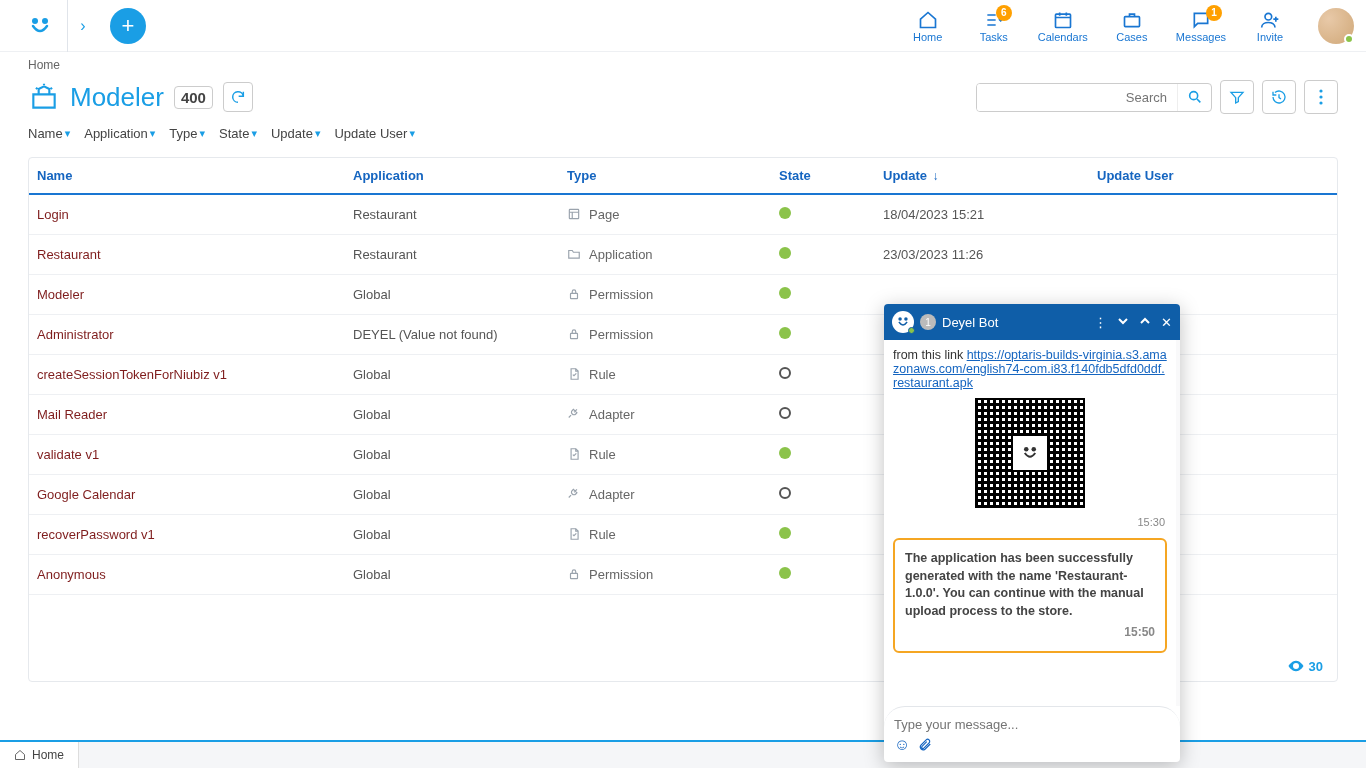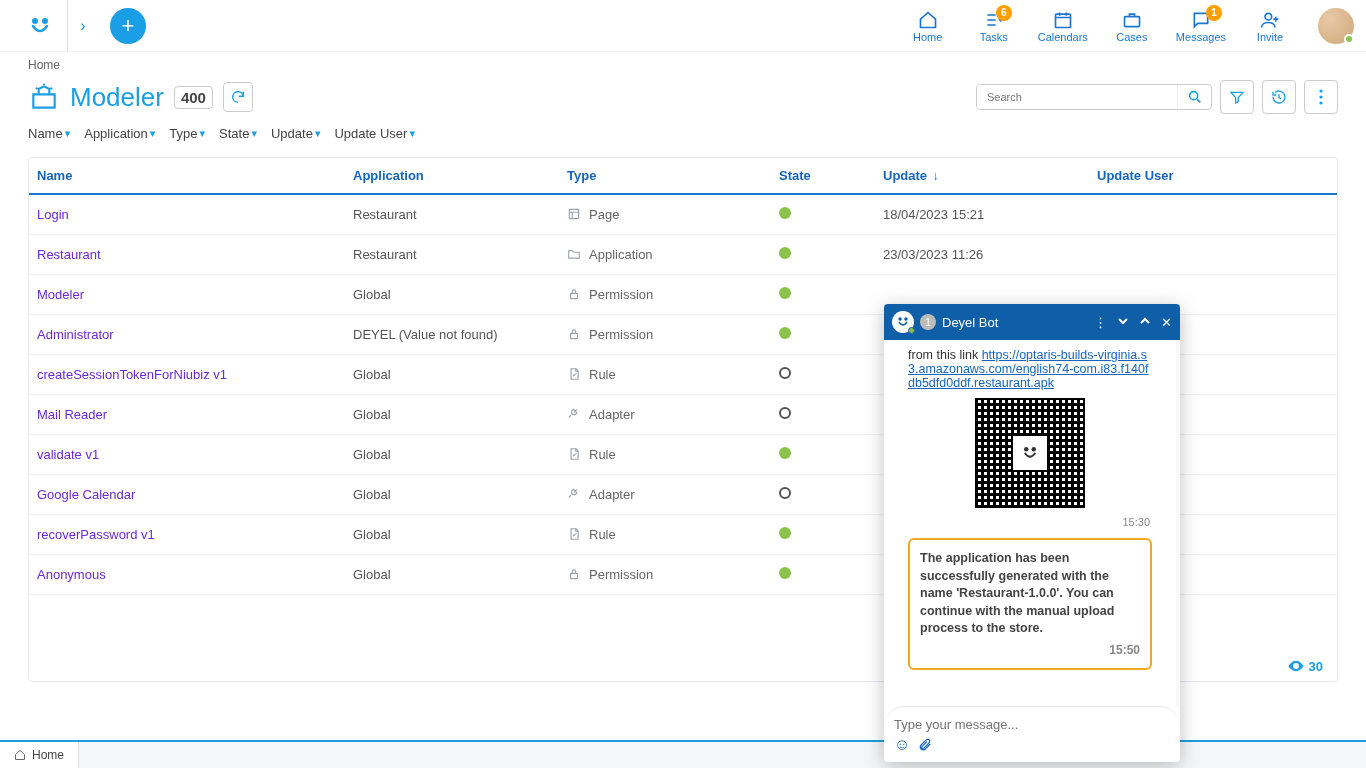--- a/index.html
+++ b/index.html
@@ -23,63 +23,63 @@
 .breadcrumb { padding: 6px 28px; font-size: 12px; color: #666; }
 
 
 .title-row { display:flex; align-items:center; padding: 2px 28px 8px; gap: 10px; }
 .title-icon { color:#1a9ee5; font-size:28px; }
 .page-title { color:#1a9ee5; font-size:26px; font-weight:400; }
 .count-badge { border:1px solid #ccc; border-radius:4px; padding:2px 6px; font-weight:600; color:#444; font-size:15px; }
 .refresh-btn { border:1px solid #ccc; border-radius:4px; width:30px; height:30px; display:flex; align-items:center; justify-content:center; color:#1a9ee5; cursor:pointer; }
 .title-actions { margin-left:auto; display:flex; align-items:center; gap:8px; }
 .search-wrap { display:flex; border:1px solid #ccc; border-radius:4px; overflow:hidden; }
-.search-input { border:none; padding:6px 10px; width:200px; font-size:11px; outline:none; }
+.search-input { border:none; padding:6px 10px; width:200px; font-size:13px; outline:none;text-align:right; }
 .search-btn-inner { width:34px; display:flex; align-items:center; justify-content:center; color:#1a9ee5; border-left:1px solid #eee; cursor:pointer; }
 .icon-btn { border:1px solid #ccc; border-radius:4px; width:34px; height:34px; display:flex; align-items:center; justify-content:center; color:#1a9ee5; cursor:pointer; }
 
 
 .filters { display:flex; gap:14px; padding: 4px 28px 10px; font-size:13px; color:#444; }
 .filter { cursor:pointer; display:flex; align-items:center; gap:2px; }
 .filter .chev { color:#1a9ee5; font-size:11px; }
 
 
 .table-wrap { margin: 6px 28px 0; border:1px solid #e6e9ed; border-radius:4px; overflow:hidden; height: 525px; position:relative; }
 .thead { display:flex; padding:10px 8px; border-bottom:2px solid #1976d2; color:#1565c0; font-weight:600; font-size:13px; }
 .col-name { flex: 0 0 316px; padding-left:0; }
 .col-app { flex: 0 0 214px; }
 .col-type { flex: 0 0 212px; }
 .col-state { flex: 0 0 104px; }
 .col-update { flex: 0 0 214px; }
 .col-user { flex: 1; }
 .sort-arrow { color:#1565c0; font-size:12px; margin-left:2px; }
 .tbody { overflow-y:auto; height: calc(100% - 40px); }
 .trow { display:flex; align-items:center; padding: 12px 8px; border-bottom:1px solid #eef0f3; font-size:13px; color:#555; }
-.trow .col-name { color:#6d28d9; }
+.trow .col-name { color:#7f1d1d; }
 .type-cell { display:flex; align-items:flex-start; gap:6px; color:#666; }
 .type-icon { color:#9aa3ad; width:16px; text-align:center; font-size:14px; }
 .state-dot { width:12px; height:12px; border-radius:50%; display:inline-block; }
 .state-green { background:#8bc34a; }
 .state-hollow { border:2px solid #555; background:transparent; }
 .user-avatar { width:28px; height:28px; border-radius:50%; background:radial-gradient(circle at 30% 30%, #e8c9a8, #d0a878); }
 .eye-footer { position:absolute; bottom:6px; right:14px; color:#1a9ee5; display:flex; align-items:center; gap:4px; font-weight:600; }
 
 
 .taskbar { position:absolute; bottom:0; left:0; right:0; height:28px; border-top:2px solid #1a9ee5; display:flex; align-items:stretch; background:#f5f6f8; }
 .task-tab { display:flex; align-items:center; gap:6px; padding:0 14px; border-right:1px solid #ddd; background:#fff; font-size:12px; color:#444; }
 
 
 .chat { position:absolute; right:186px; bottom:6px; width:296px; height:458px; background:#fff; border-radius:4px; box-shadow:0 4px 20px rgba(0,0,0,0.25); display:flex; flex-direction:column; overflow:hidden; z-index:50; }
 .chat-header { background:#0f5ea8; color:#fff; height:36px; display:flex; align-items:center; padding:0 8px; gap:6px; font-size:13px; }
 .chat-logo { width:22px; height:22px; border-radius:50%; background:#fff; display:flex; align-items:center; justify-content:center; color:#0f5ea8; font-size:14px; position:relative; }
 .chat-logo-dot { position:absolute; bottom:-1px; right:-1px; width:7px; height:7px; border-radius:50%; background:#8bc34a; border:1px solid #0f5ea8; }
 .chat-badge { background:#bbb; color:#fff; width:16px; height:16px; border-radius:8px; font-size:10px; display:flex; align-items:center; justify-content:center; }
 .chat-header-actions { margin-left:auto; display:flex; gap:10px; }
 .chat-header-actions span { cursor:pointer; }
-.chat-body { flex:1; padding:8px 24px; overflow-y:auto; font-size:12.5px; color:#333; border-right:4px solid #d0d4da22; position:relative; }
+.chat-body { flex:1; padding:8px 9px; overflow-y:auto; font-size:12.5px; color:#333; border-right:4px solid #d0d4da22; position:relative; }
 .chat-body::-webkit-scrollbar { width:6px; }
 .chat-body::-webkit-scrollbar-thumb { background:#c0c6cd; border-radius:3px; }
 .chat-link { color:#1565c0; text-decoration:underline; word-break:break-all; }
 .qr { width:110px; height:110px; margin:8px auto; background:
   repeating-linear-gradient(0deg, #000 0 3px, transparent 3px 6px),
   repeating-linear-gradient(90deg, #000 0 3px, transparent 3px 6px);
   background-blend-mode: multiply; position:relative; }
 .qr::after { content:""; position:absolute; inset:38px; background:#fff; }
 .qr-logo { position:absolute; top:44px; left:44px; width:22px; height:22px; color:#333; font-size:18px; display:flex; align-items:center; justify-content:center; z-index:2; }
 .chat-timestamp { text-align:right; font-size:11px; color:#888; margin:4px 2px 10px; }

